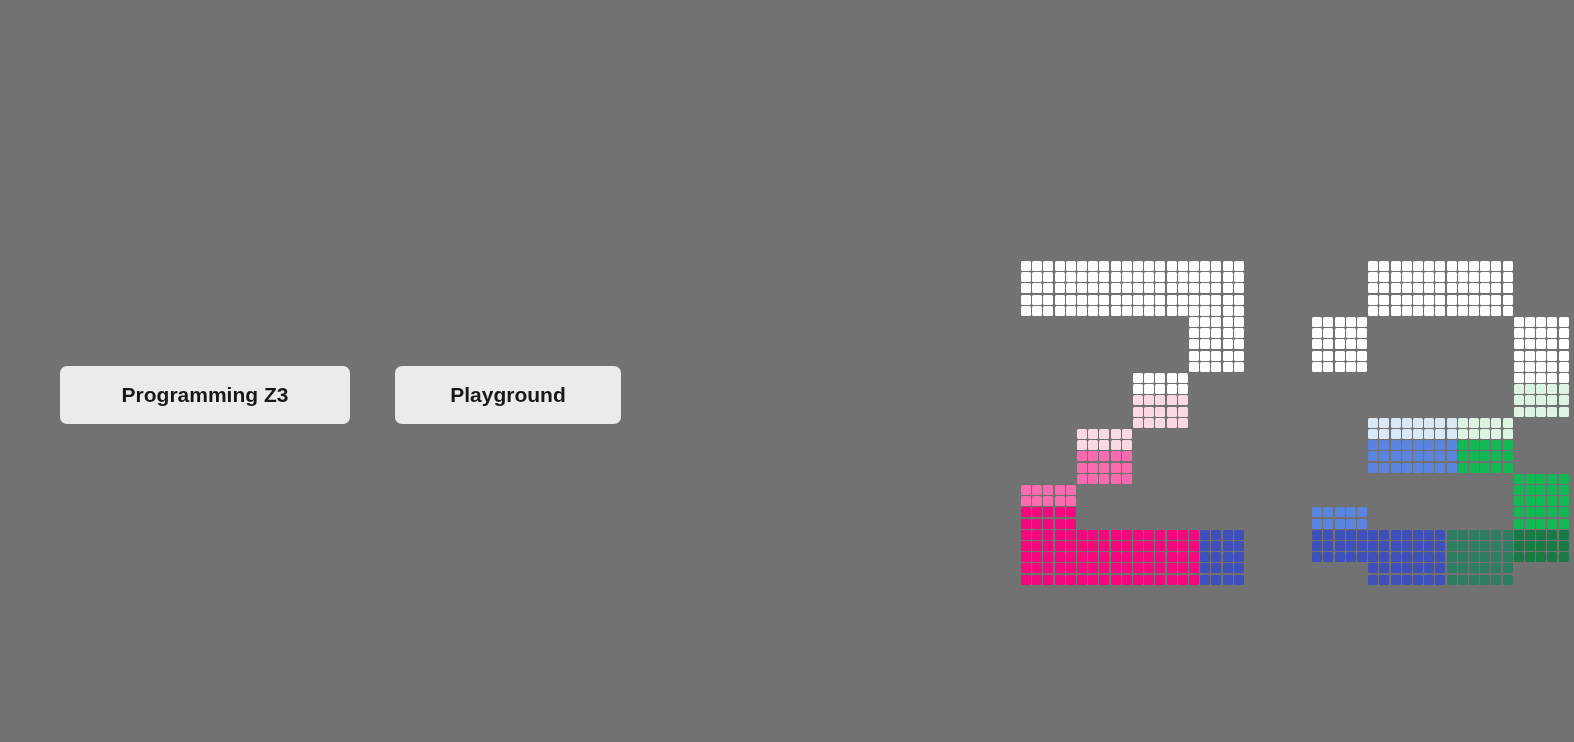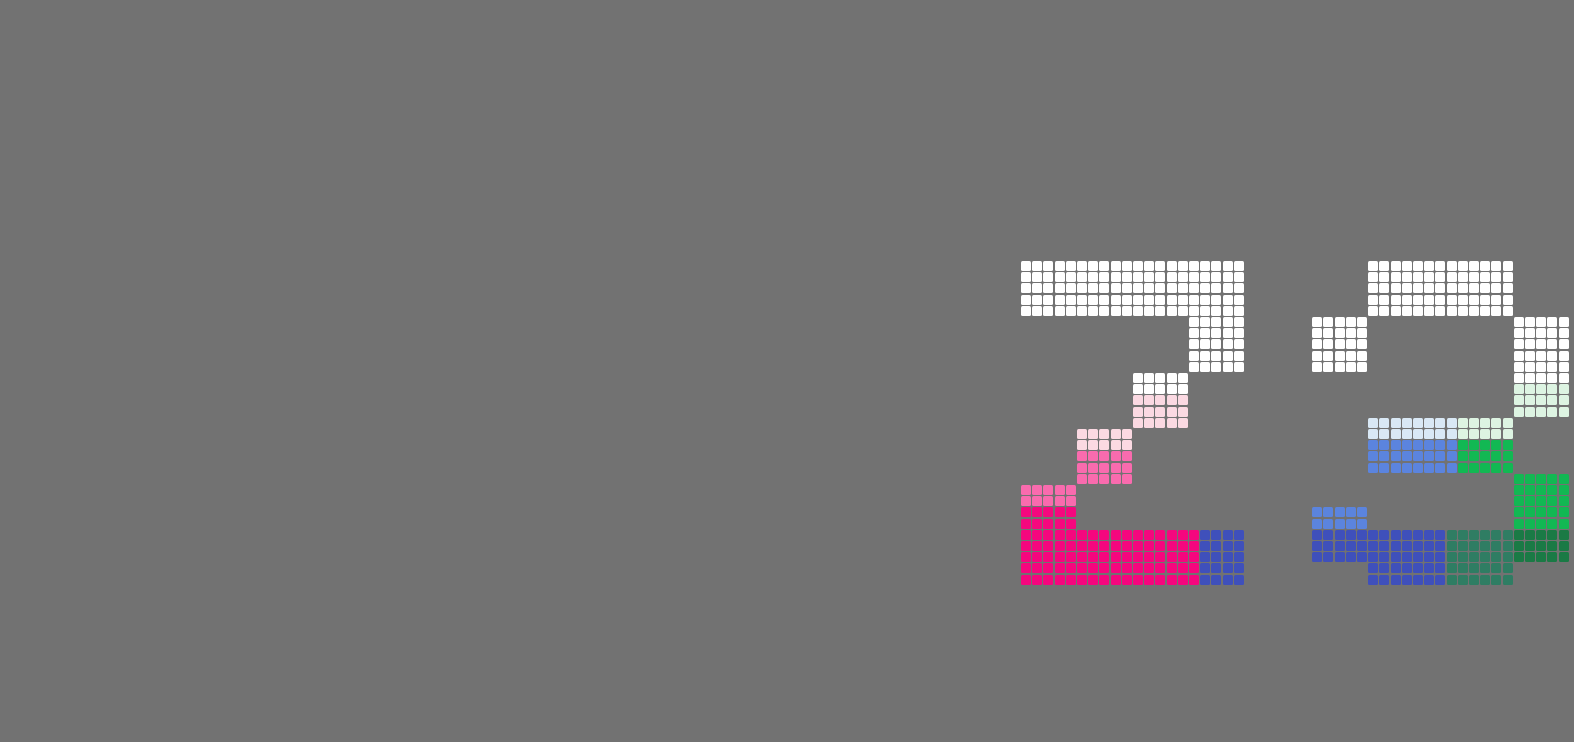--- a/index.html
+++ b/index.html
@@ -56,20 +56,22 @@
     border-radius:1.5px;
   }
 </style>
 </head>
 <body>
 
 <div id="hero">
 
 
   <div class="btn-row">
+    <button class="btn b1">Programming Z3</button>
+    <button class="btn b2">Playground</button>
   </div>
 
   <div id="logo">
       <div class="px" style="left: 0px; top: 0px; background: rgb(255, 255, 255);"></div>
       <div class="px" style="left: 11.2px; top: 0px; background: rgb(255, 255, 255);"></div>
       <div class="px" style="left: 22.4px; top: 0px; background: rgb(255, 255, 255);"></div>
       <div class="px" style="left: 33.6px; top: 0px; background: rgb(255, 255, 255);"></div>
       <div class="px" style="left: 44.8px; top: 0px; background: rgb(255, 255, 255);"></div>
       <div class="px" style="left: 56px; top: 0px; background: rgb(255, 255, 255);"></div>
       <div class="px" style="left: 67.2px; top: 0px; background: rgb(255, 255, 255);"></div>

